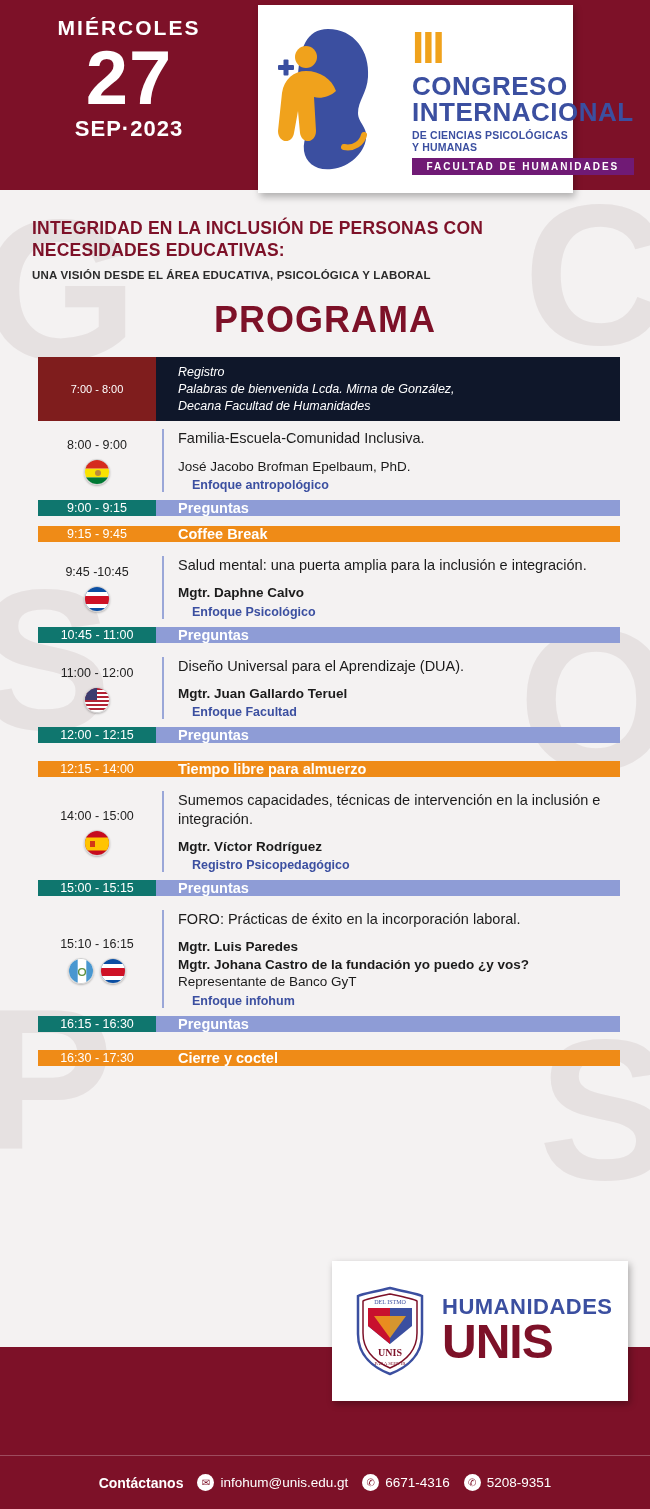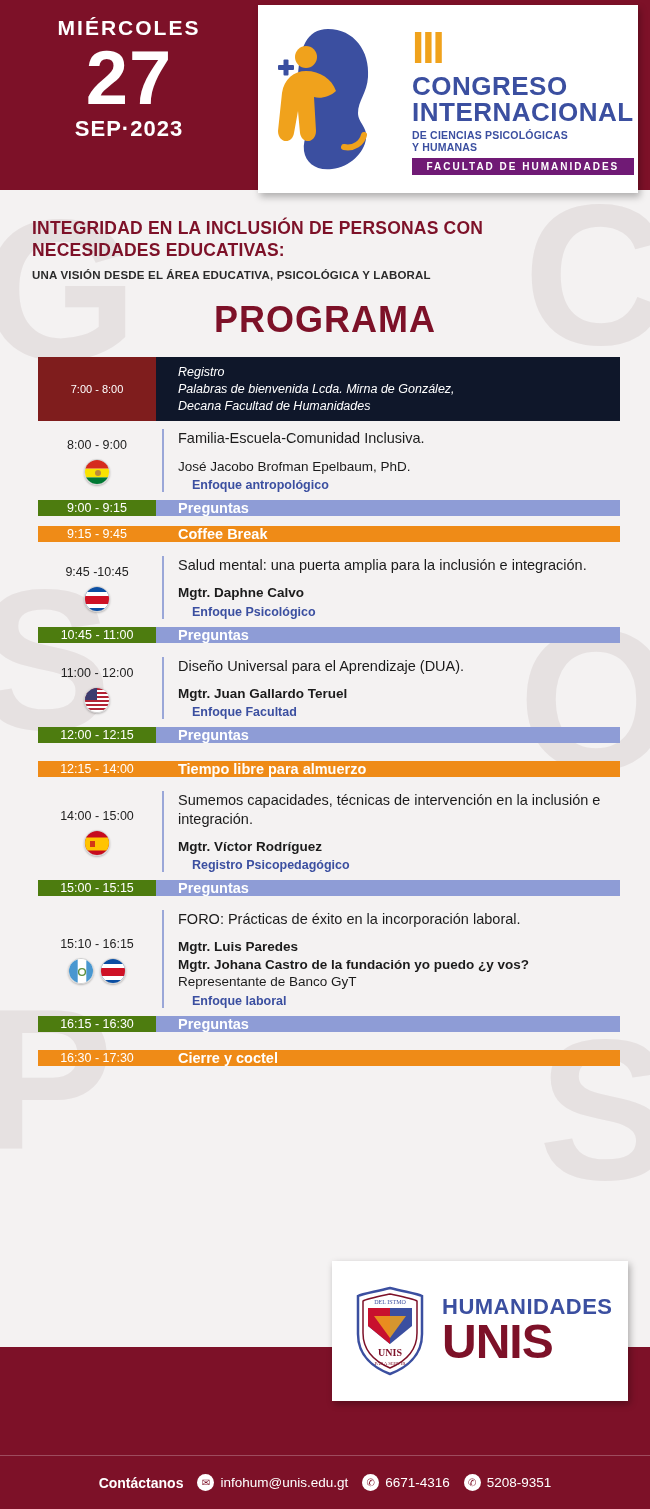--- a/index.html
+++ b/index.html
@@ -59,21 +59,21 @@
   }
   .date-my {
     font-size: 22px;
     font-weight: bold;
     letter-spacing: 1px;
     margin-top: 2px;
   }
   .logo-card {
     position: absolute;
     left: 258px; top: 5px;
-    width: 380px;
+    width: 315px;
     height: 188px;
     background: #ffffff;
     box-shadow: 2px 4px 7px rgba(0,0,0,0.28);
     display: flex;
     align-items: center;
   }
   .logo-mark {
     width: 150px;
     height: 160px;
     position: relative;
@@ -226,21 +226,21 @@
     font-size: 12.5px;
   }
   .band-label {
     flex: 1;
     display: flex;
     align-items: center;
     padding-left: 22px;
     font-size: 14.5px;
     font-weight: bold;
   }
-  .band.blue .band-time { background: #4d7c0f; color: #ffffff; text-align: right; }
+  .band.blue .band-time { background: #0f766e; color: #ffffff; text-align: right; }
   .band.blue .band-label { background: #8e9cd6; color: #ffffff; }
   .band.orange .band-time { background: #ef8b17; color: #ffffff; }
   .band.orange .band-label { background: #ef8b17; color: #ffffff; }
 
   .registro {
     display: flex;
     margin-bottom: 4px;
   }
   .registro .band-time {
     background: #7f1d1d;
@@ -550,21 +550,21 @@
             <rect width="26" height="8" y="9" fill="#ce1126"></rect>
           </svg>
         </div>
       </div>
     </div>
     <div class="content-cell bordered">
       <div class="talk-title">FORO: Prácticas de éxito en la incorporación laboral.</div>
       <div class="speaker">Mgtr. Luis Paredes</div>
       <div class="speaker" style="margin-top:0">Mgtr. Johana Castro de la fundación yo puedo ¿y vos?</div>
       <div class="speaker-plain">Representante de Banco GyT</div>
-      <div class="enfoque">Enfoque laboral</div>
+      <div class="enfoque">Enfoque infohum</div>
     </div>
   </div>
 
   <div class="band blue">
     <div class="band-time">16:15 - 16:30</div>
     <div class="band-label">Preguntas</div>
   </div>
 
   <div class="spacer"></div>
 

